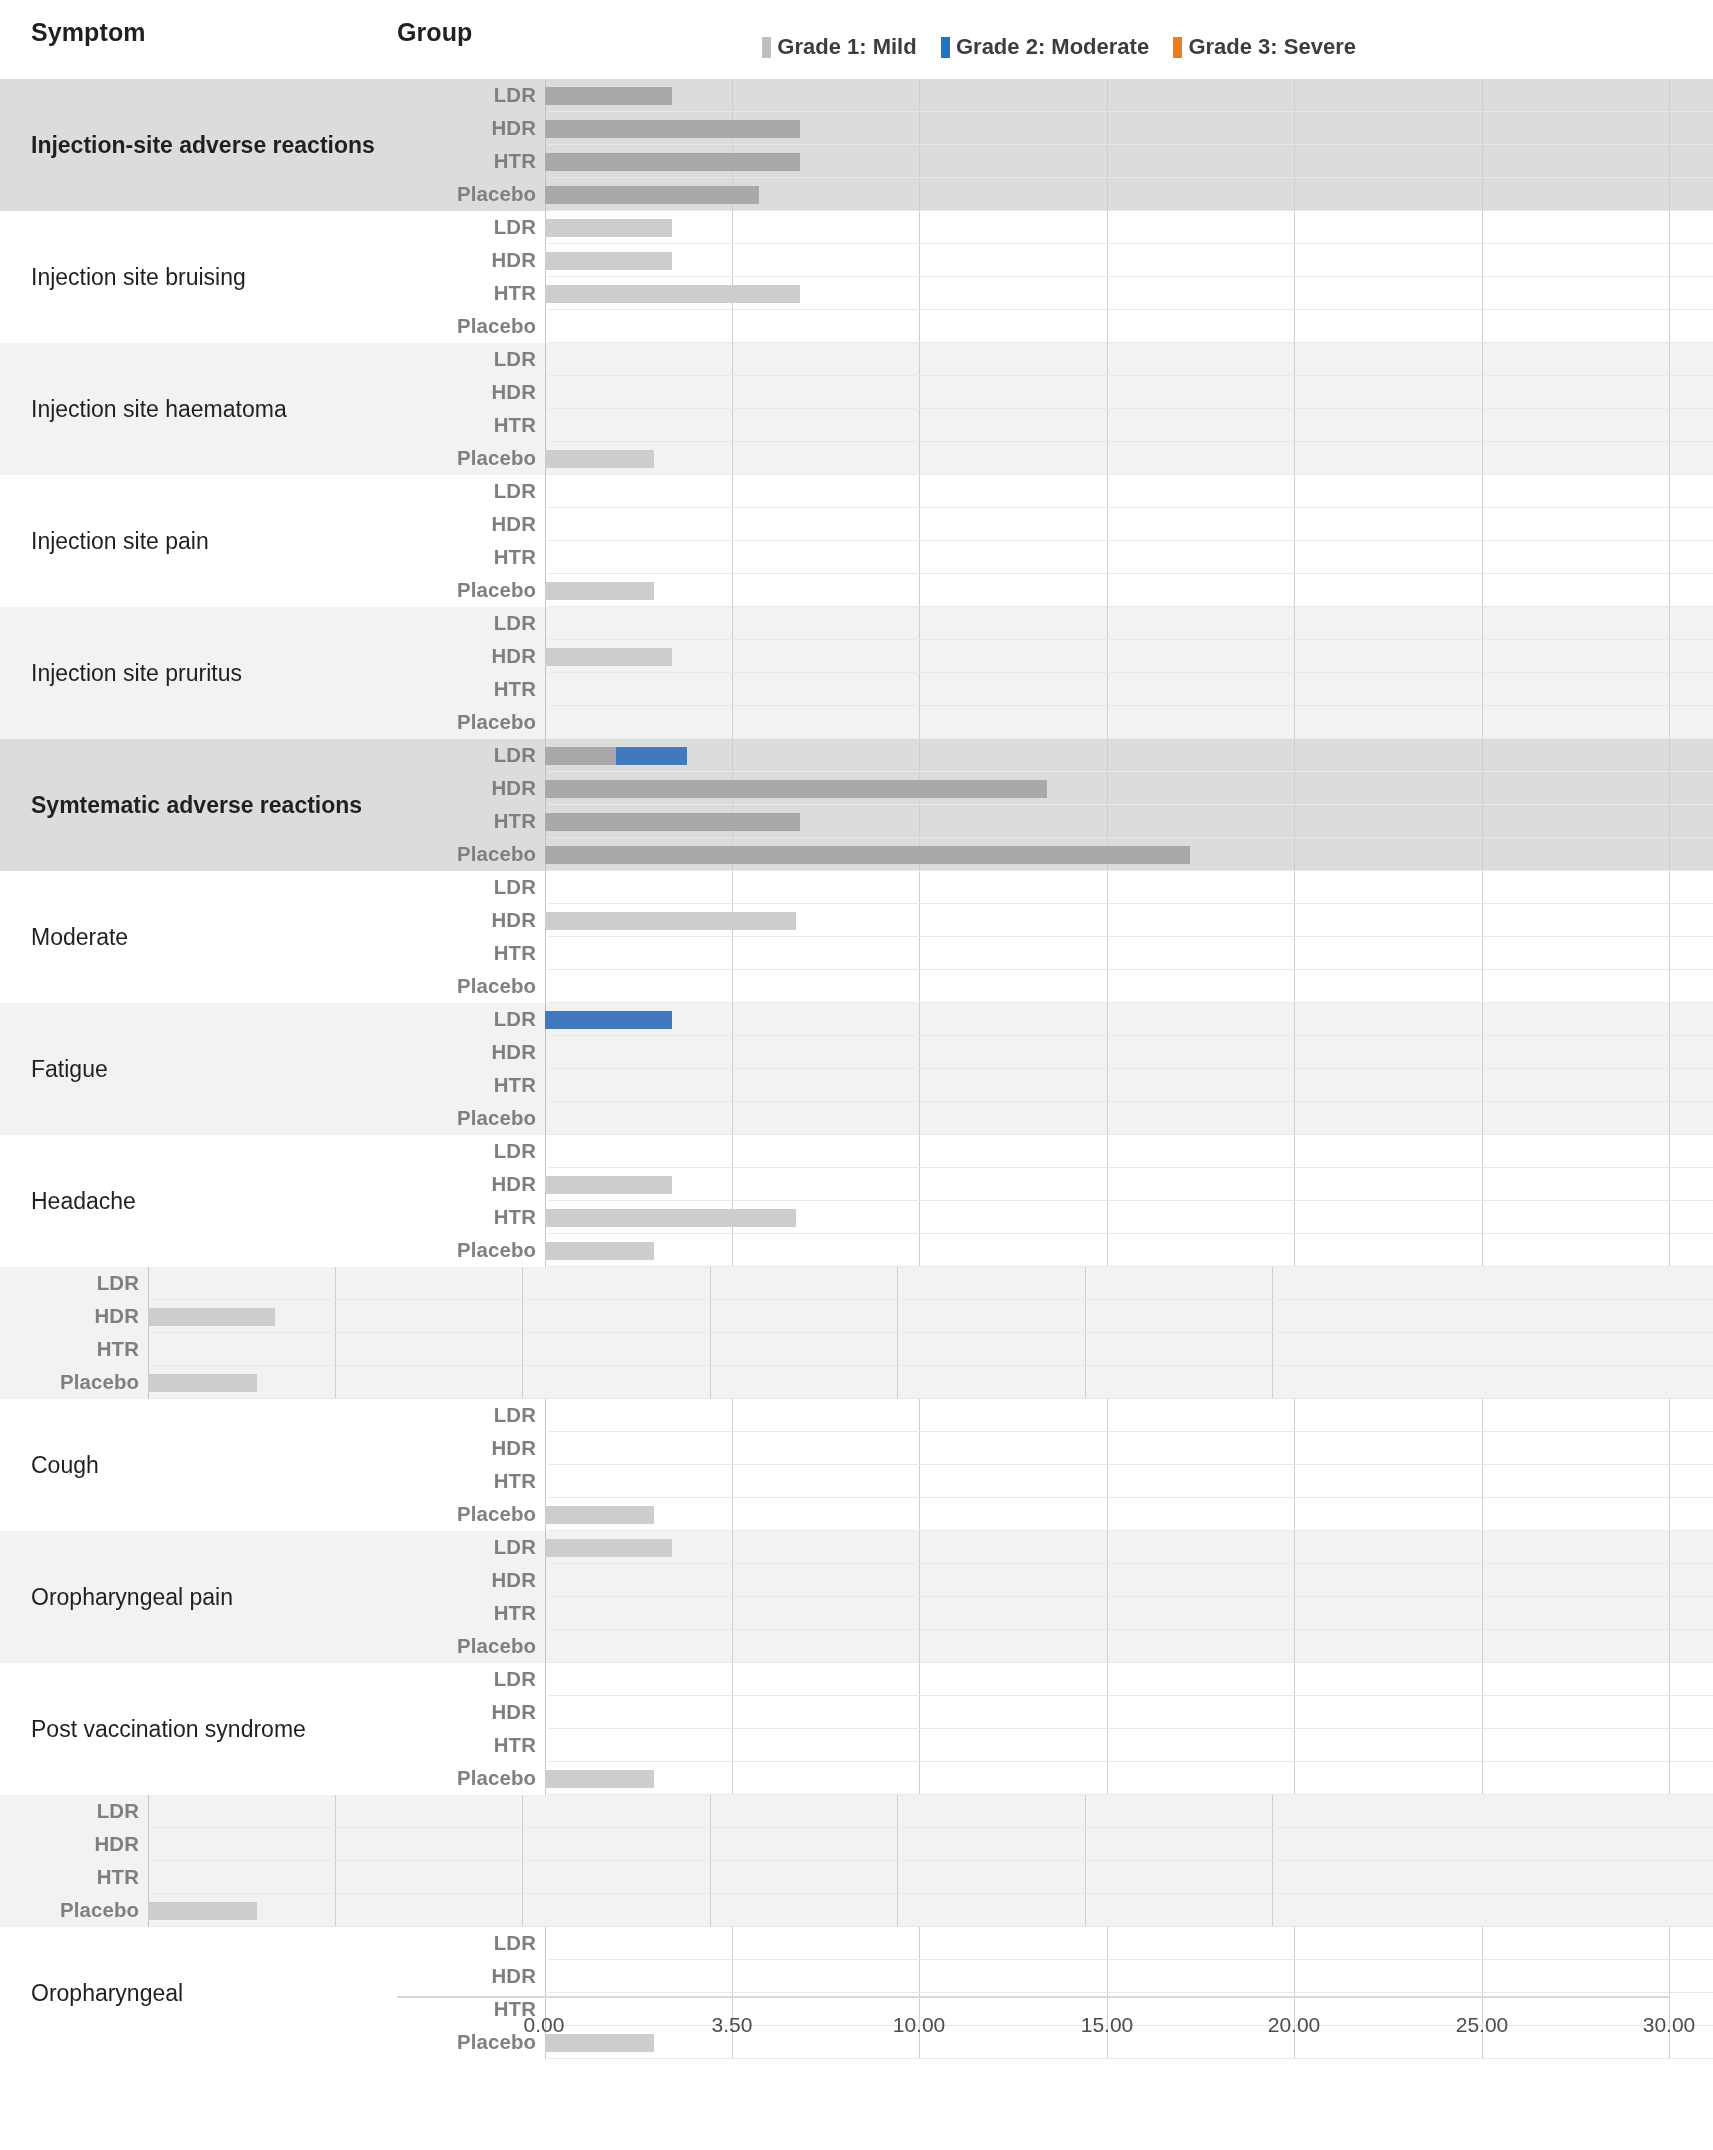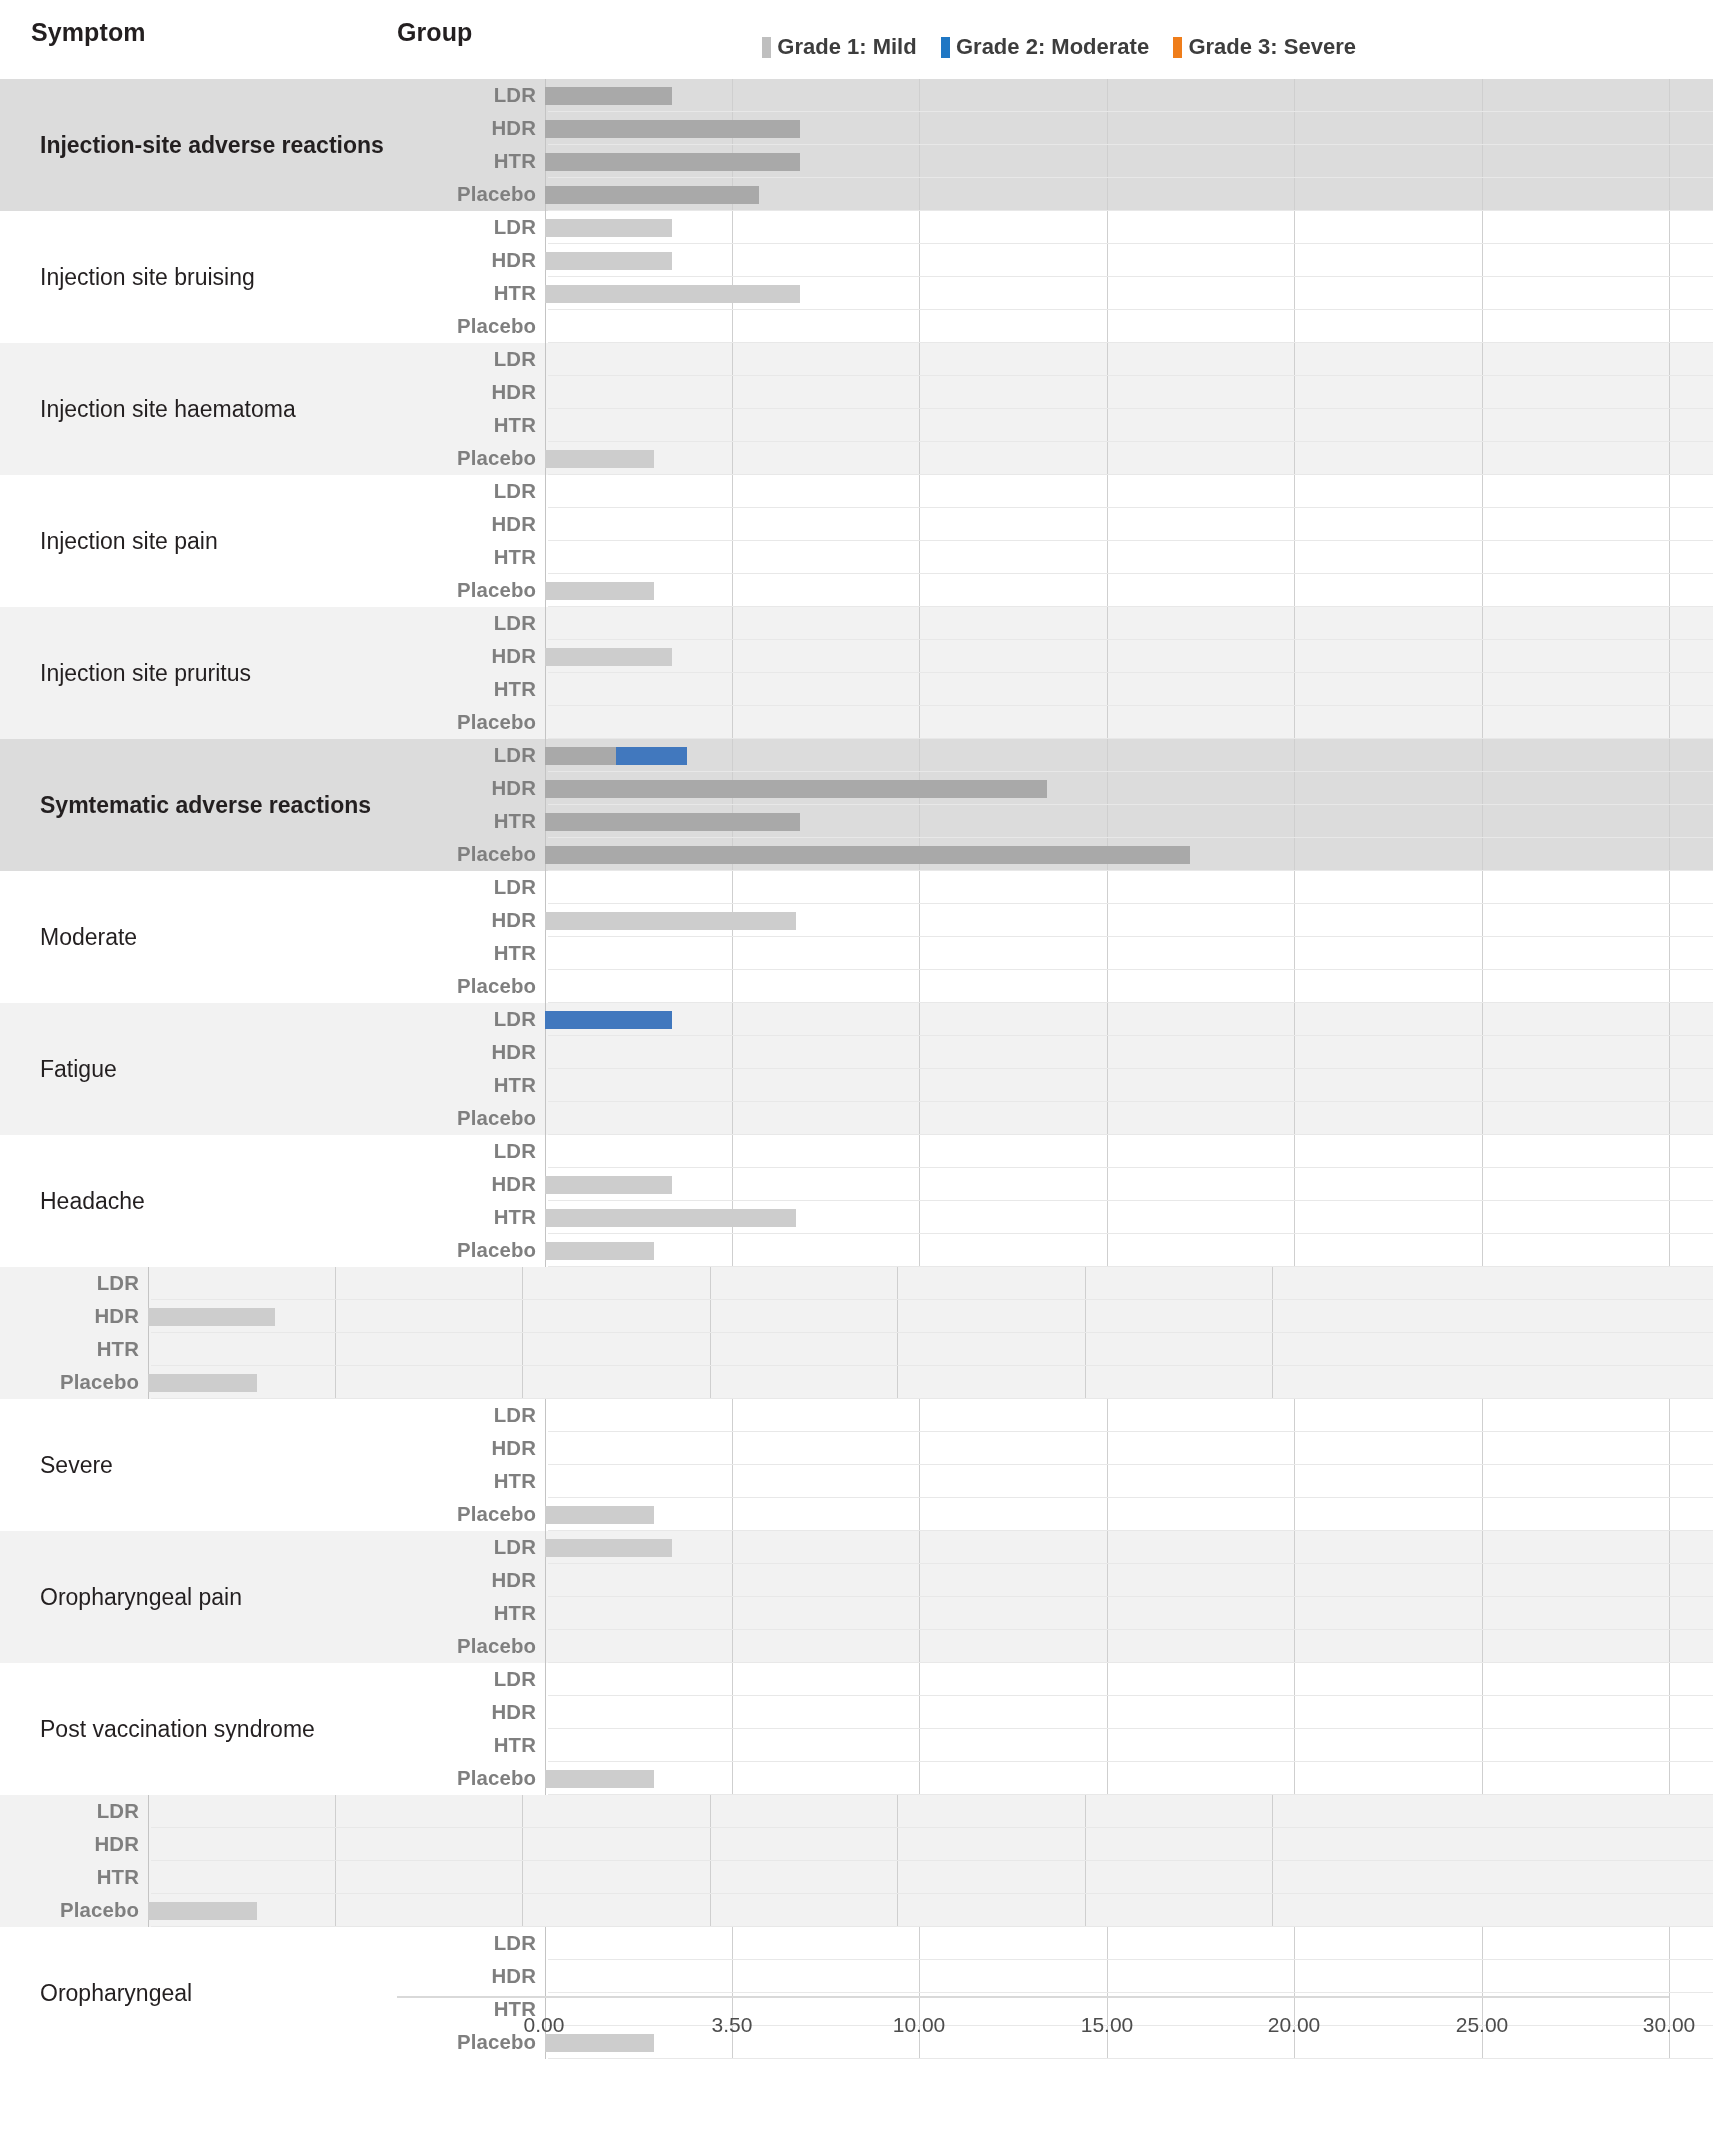--- a/index.html
+++ b/index.html
@@ -39,21 +39,21 @@
   .body { position:absolute; left:0; top:79px; width:1714px; height:1917px; }
 
   .block { position:relative; width:1714px; display:flex; }
   .block.shade-head  { background:#dcdcdc; }
   .block.shade-alt   { background:#f2f2f2; }
   .block.shade-plain { background:#ffffff; }
 
   .sym-cell {
     width:397px; flex:0 0 397px;
     display:flex; align-items:center;
-    padding-left:40px; padding-right:7px;
+    padding-left:31px; padding-right:7px;
   }
   .sym-cell .sym-text { font-size:23px; line-height:1.15; }
   .block.shade-head .sym-cell .sym-text { font-weight:bold; font-size:23px; }
 
   .rows-cell { position:relative; flex:1 1 auto; }
 
   .grow {
     position:relative; height:33px;
     display:flex; align-items:center;
   }
@@ -604,21 +604,21 @@
               <div class="bars" style="left: -3.5px;">
                 <div class="seg" style="width: 109px; background: rgb(205, 205, 205);"></div>
               </div>
             </div>
             <div class="rowline" style="top: 32px;"></div>
           </div>
         </div>
       </div>
       <div class="block shade-plain">
         <div class="sym-cell">
-          <div class="sym-text">Severe</div>
+          <div class="sym-text">Cough</div>
         </div>
         <div class="rows-cell">
           <div class="gridlayer">
             <div class="vline axis0" style="left: -3.5px;"></div>
             <div class="vline" style="left: 184px;"></div>
             <div class="vline" style="left: 371px;"></div>
             <div class="vline" style="left: 559px;"></div>
             <div class="vline" style="left: 746px;"></div>
             <div class="vline" style="left: 934px;"></div>
             <div class="vline" style="left: 1121px;"></div>

